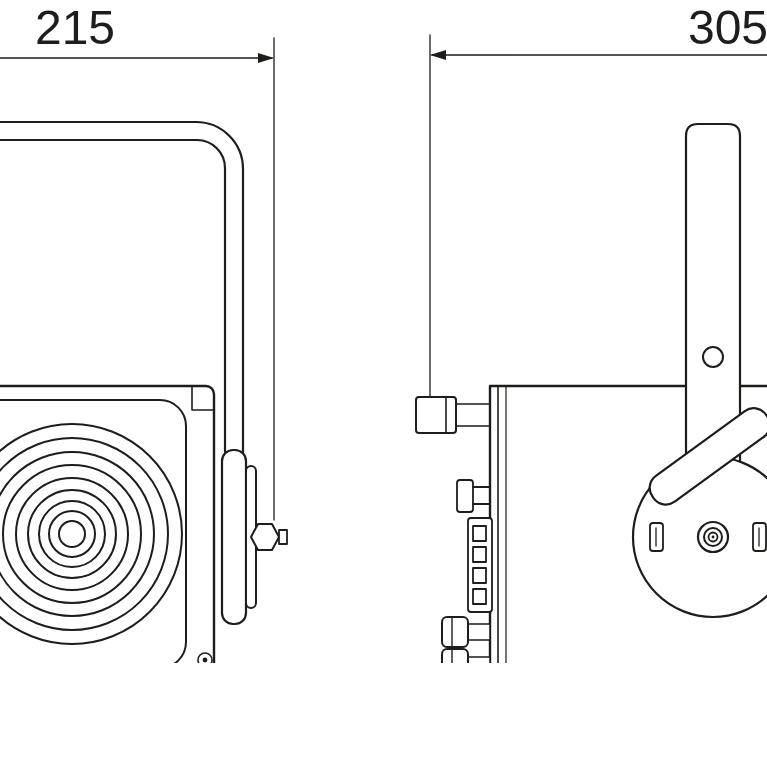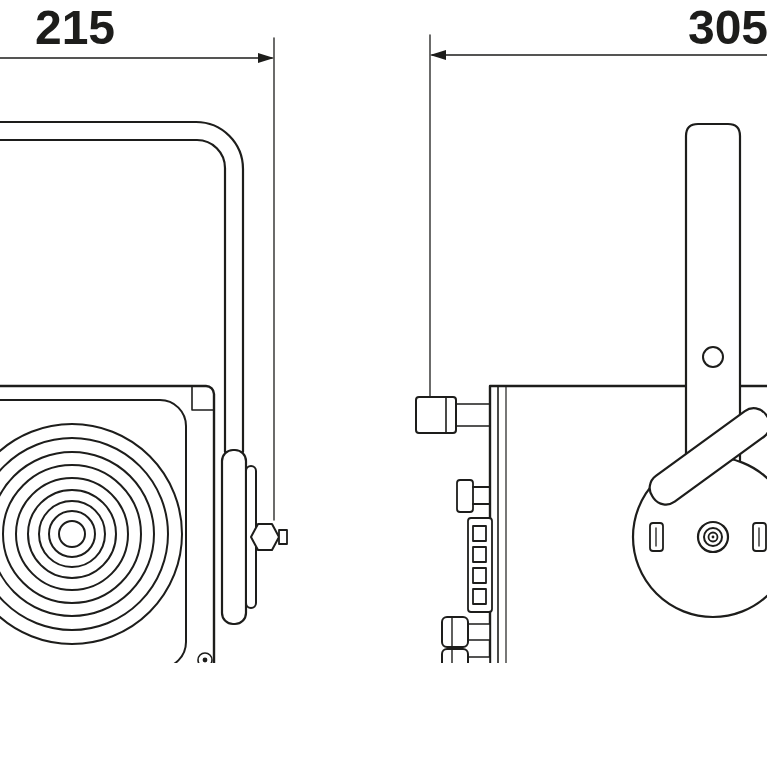--- a/index.html
+++ b/index.html
@@ -2,21 +2,20 @@
 <html><head>
 <meta charset="utf-8">
 <style>
   html,body{margin:0;padding:0;background:#ffffff;}
   .canvas{
     position:relative;
     width:767px;height:663px;
     background:#ffffff;
     overflow:hidden;
     font-family:"Liberation Sans", sans-serif;
-    font-weight:bold;
   }
   svg{display:block;}
   text.dim{
     font-family:"Liberation Sans", sans-serif;
     font-size:48px;
     fill:#1d1d1b;
   }
 </style>
 </head>
 <body>

